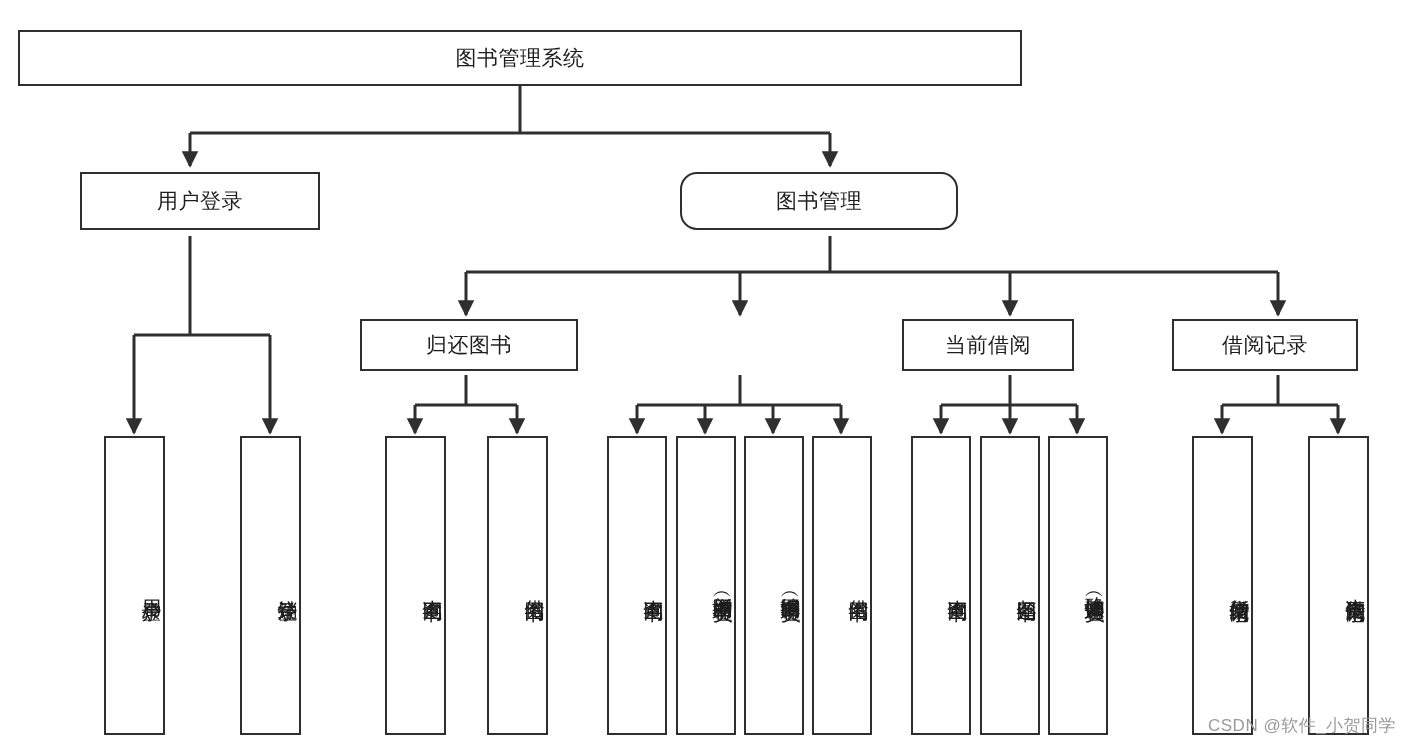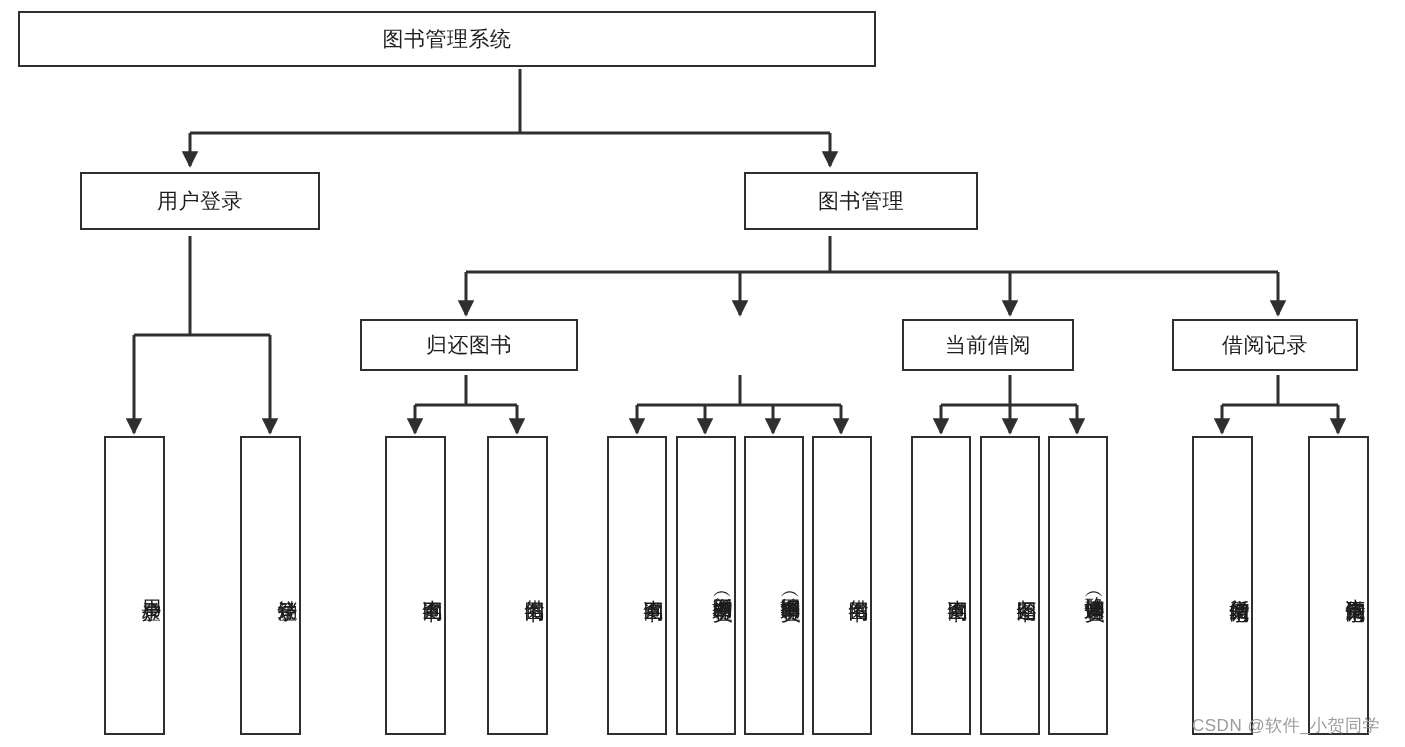--- a/index.html
+++ b/index.html
@@ -51,20 +51,21 @@
   .node.vert > span {
     display: block;
     white-space: normal;
   }
   .watermark {
     position: absolute;
     font-size: 17px;
     color: #9a9a9a;
     white-space: nowrap;
     letter-spacing: 0.5px;
+    padding-left: 16px;
   }
 </style>
 </head>
 <body>
 
 <div id="canvas">
 
   <svg id="edges" viewBox="0 0 1405 747" xmlns="http://www.w3.org/2000/svg">
     <defs>
       <marker id="arrow" viewBox="0 0 10 10" refX="9" refY="5" markerWidth="5.5" markerHeight="5.5" orient="auto-start-reverse">
@@ -108,28 +109,28 @@
       <path d="M 1010 405 L 1010 433" marker-end="url(#arrow)"></path>
       <path d="M 1077 405 L 1077 433" marker-end="url(#arrow)"></path>
 
       <path d="M 1278 375 L 1278 405"></path>
       <path d="M 1222 405 L 1338 405"></path>
       <path d="M 1222 405 L 1222 433" marker-end="url(#arrow)"></path>
       <path d="M 1338 405 L 1338 433" marker-end="url(#arrow)"></path>
     </g>
   </svg>
 
-  <div class="node horiz" style="left:18px; top:11px; width:858px; height:56px;">
+  <div class="node horiz" style="left:18px; top:30px; width:1004px; height:56px;">
     <span>图书管理系统</span>
   </div>
 
   <div class="node horiz" style="left:80px; top:172px; width:240px; height:58px;">
     <span>用户登录</span>
   </div>
-  <div class="node horiz" style="left:744px; top:172px; width:234px; height:58px;">
+  <div class="node horiz" style="left:680px; top:172px; width:278px; height:58px;border-radius:17px;">
     <span>图书管理</span>
   </div>
 
   <div class="node horiz" style="left:360px; top:319px; width:218px; height:52px;">
     <span>归还图书</span>
   </div>
   <div class="node horiz" style="left:902px; top:319px; width:172px; height:52px;">
     <span>当前借阅</span>
   </div>
   <div class="node horiz" style="left:1172px; top:319px; width:186px; height:52px;">

